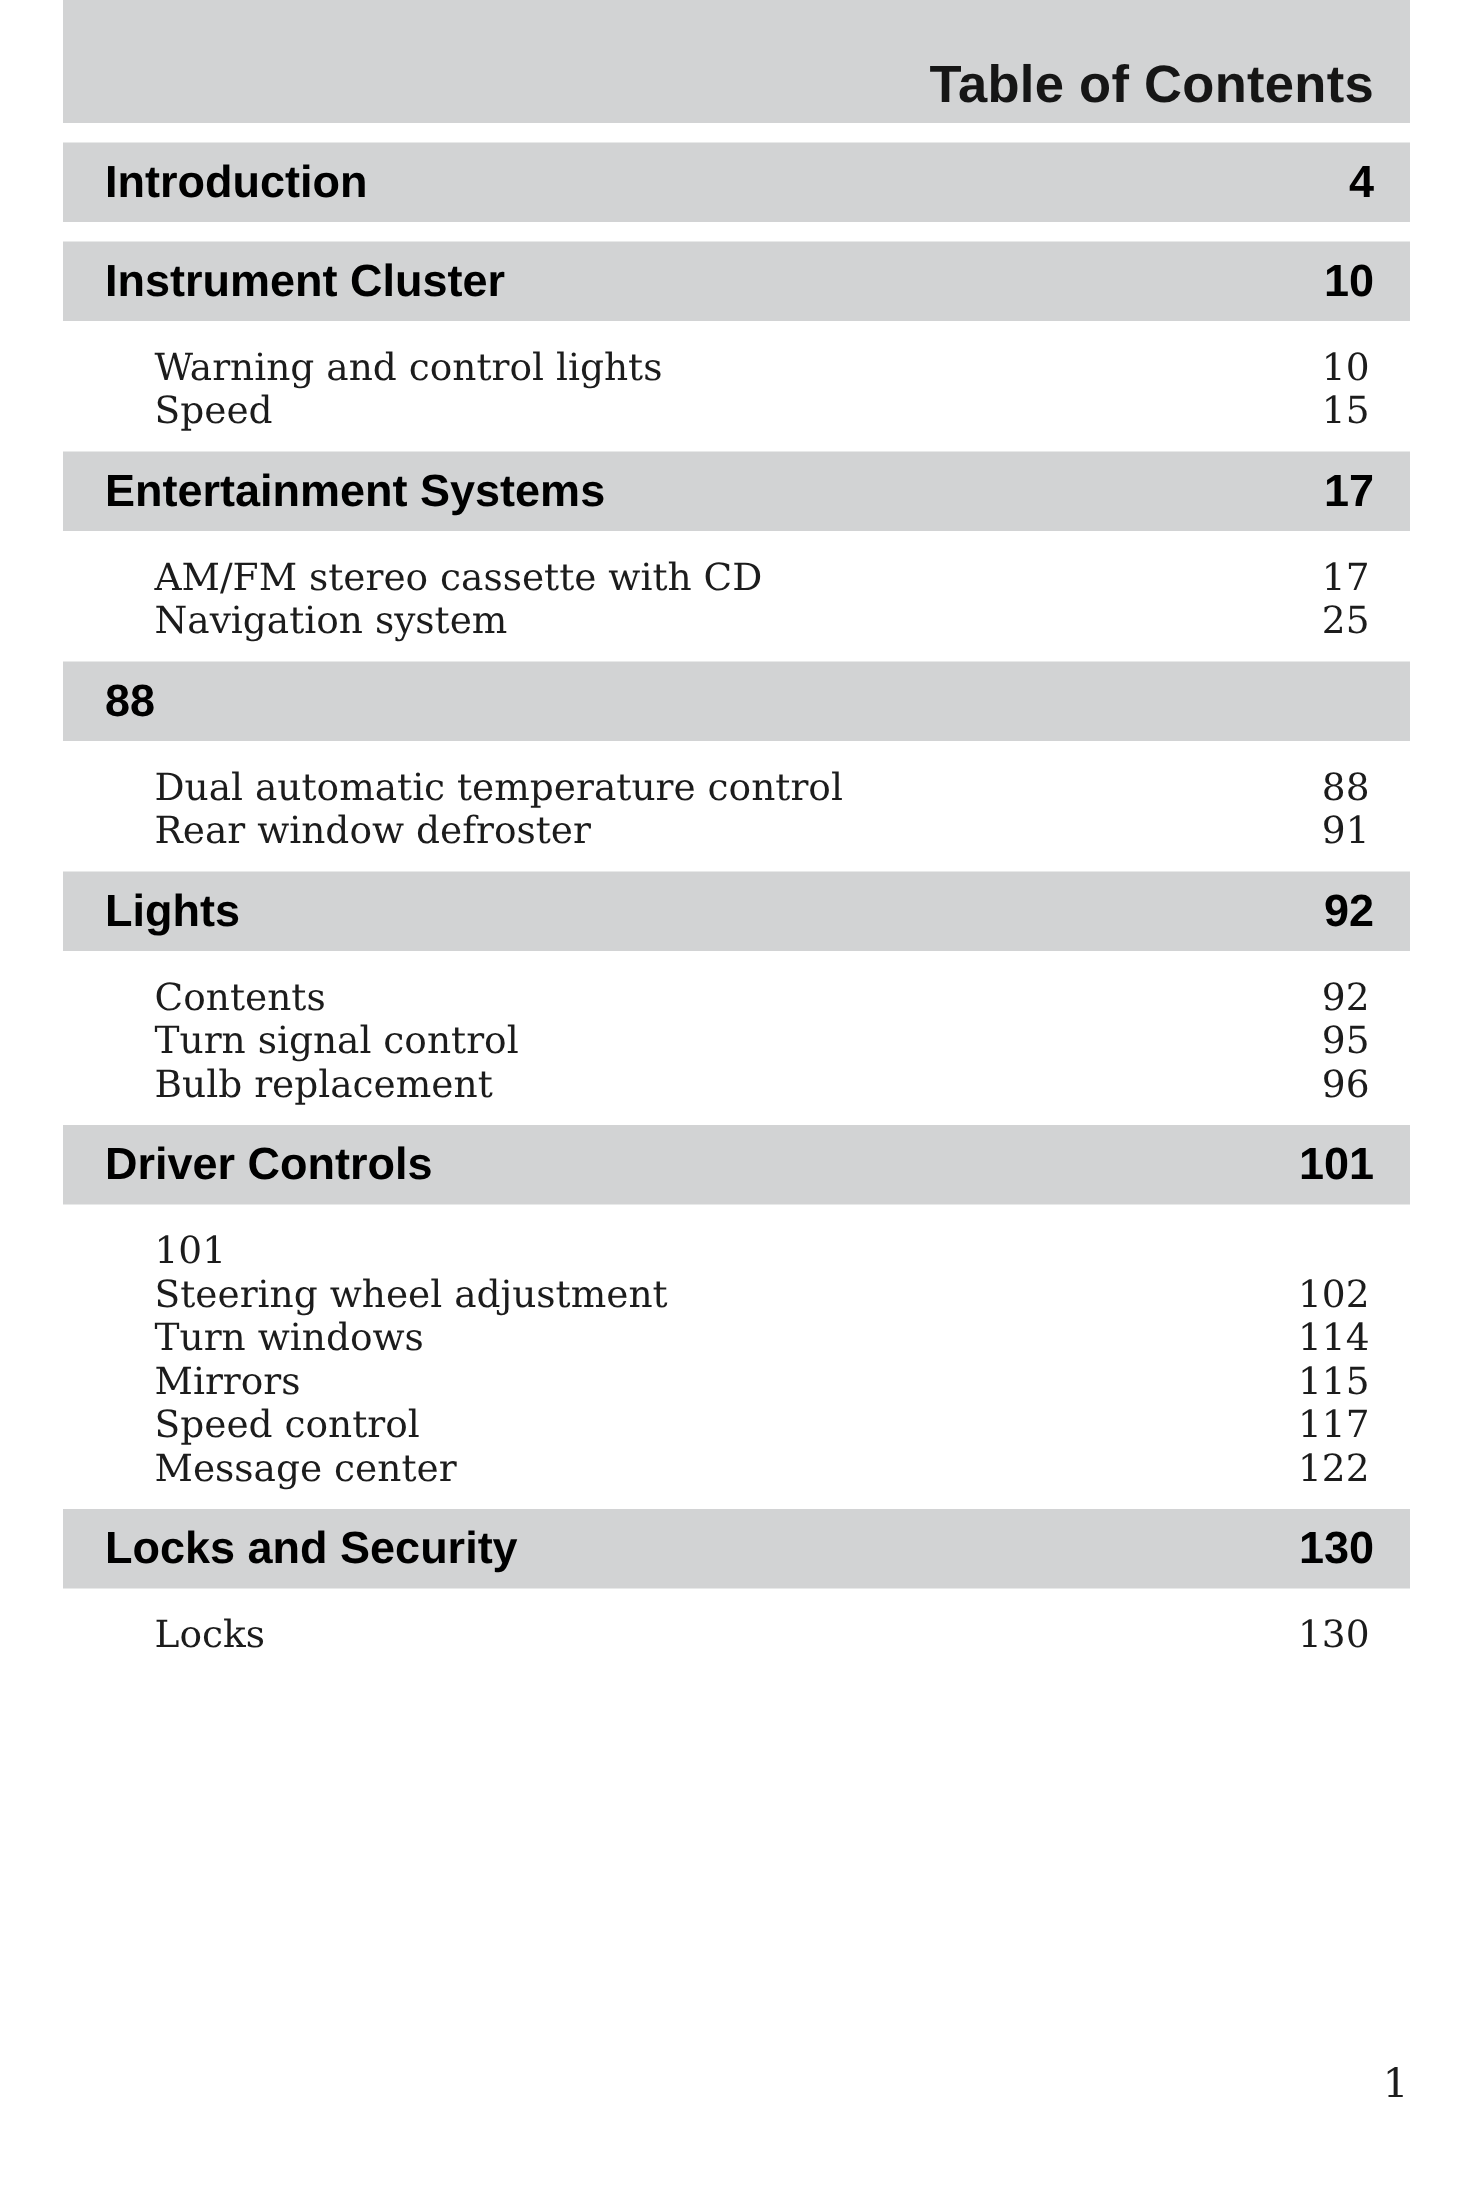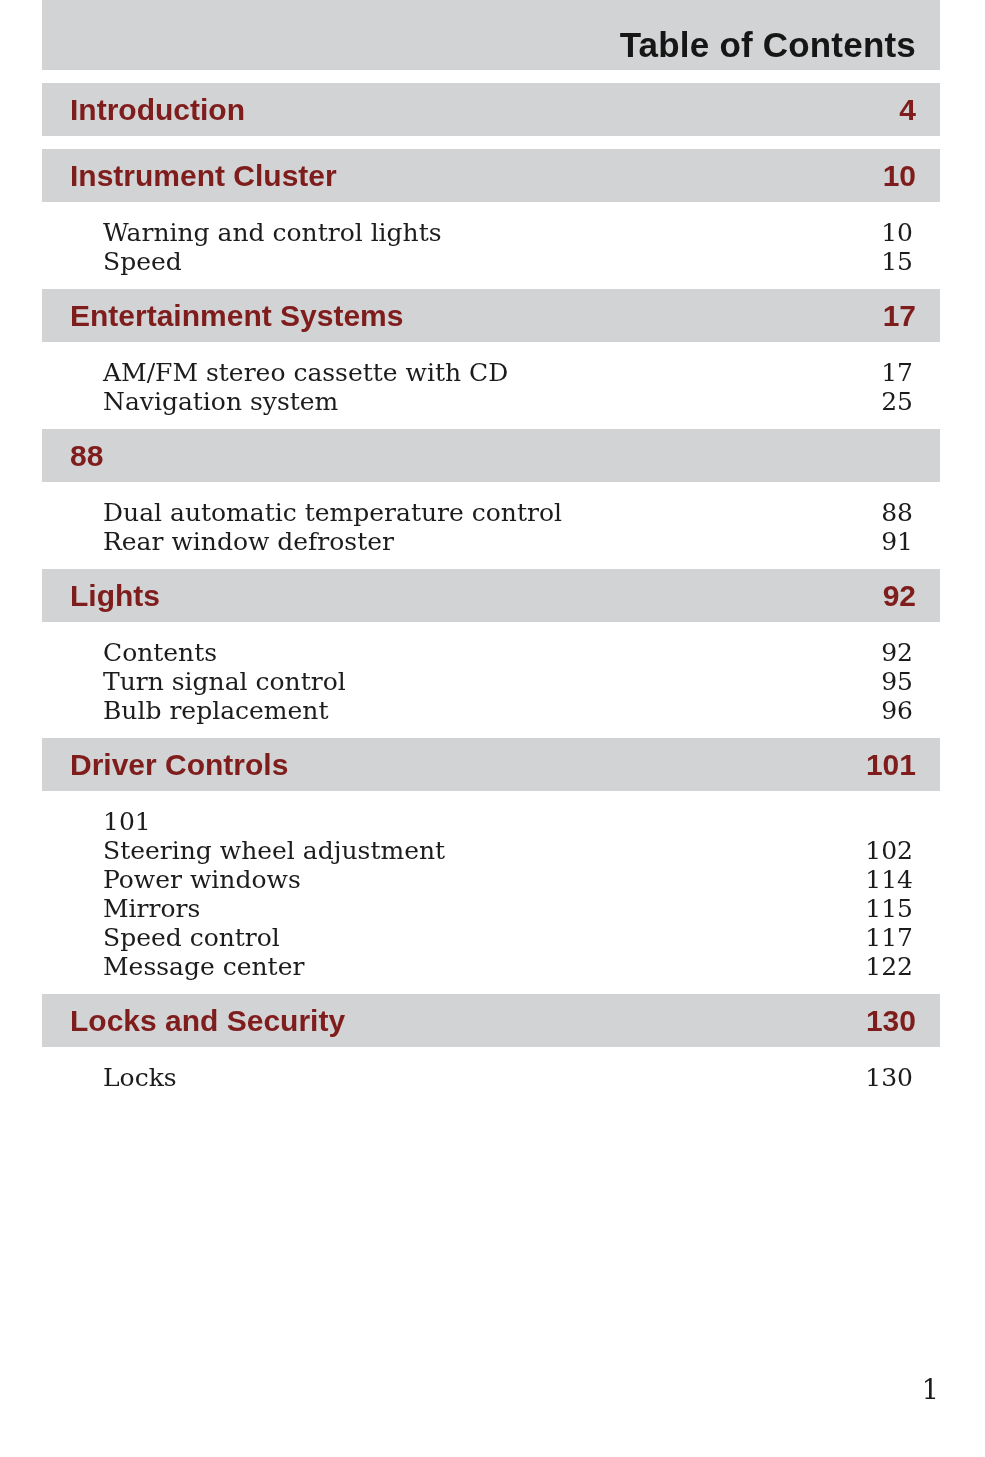--- a/index.html
+++ b/index.html
@@ -15,21 +15,21 @@
     overflow: hidden;
     font-family: "Liberation Sans", sans-serif;
   }
   .band {
     margin-left: 42px;
     width: 898px;
     background: var(--band-color, #d2d3d4);
     box-sizing: border-box;
   }
   .header-band {
-    height: 70px;
+    height: 82px;
     display: flex;
     align-items: flex-end;
     justify-content: flex-end;
     padding: 0 24px 8px 0;
     text-align: center;
   }
   .header-title {
     font-size: 35px;
     font-weight: bold;
     color: #161616;
@@ -40,21 +40,21 @@
     height: 53px;
     margin-top: 13px;
     display: flex;
     align-items: center;
     justify-content: space-between;
     padding: 0 24px 0 28px;
   }
   .section-label, .section-page {
     font-size: 30px;
     font-weight: bold;
-    color: #7f1d1d;
+    color: #000000;
     line-height: 1;
   }
   .items {
     margin-left: 103px;
     width: 810px;
     padding-top: 16px;
   }
   .item-row {
     display: flex;
     align-items: flex-end;
@@ -180,21 +180,21 @@
   <div class="item-row">
     <span class="item-page">101</span>
   </div>
 
   <div class="item-row">
     <span class="item-label">Steering wheel adjustment</span>
     <span class="item-page">102</span>
   </div>
 
   <div class="item-row">
-    <span class="item-label">Power windows</span>
+    <span class="item-label">Turn windows</span>
     <span class="item-page">114</span>
   </div>
 
   <div class="item-row">
     <span class="item-label">Mirrors</span>
     <span class="item-page">115</span>
   </div>
 
   <div class="item-row">
     <span class="item-label">Speed control</span>

